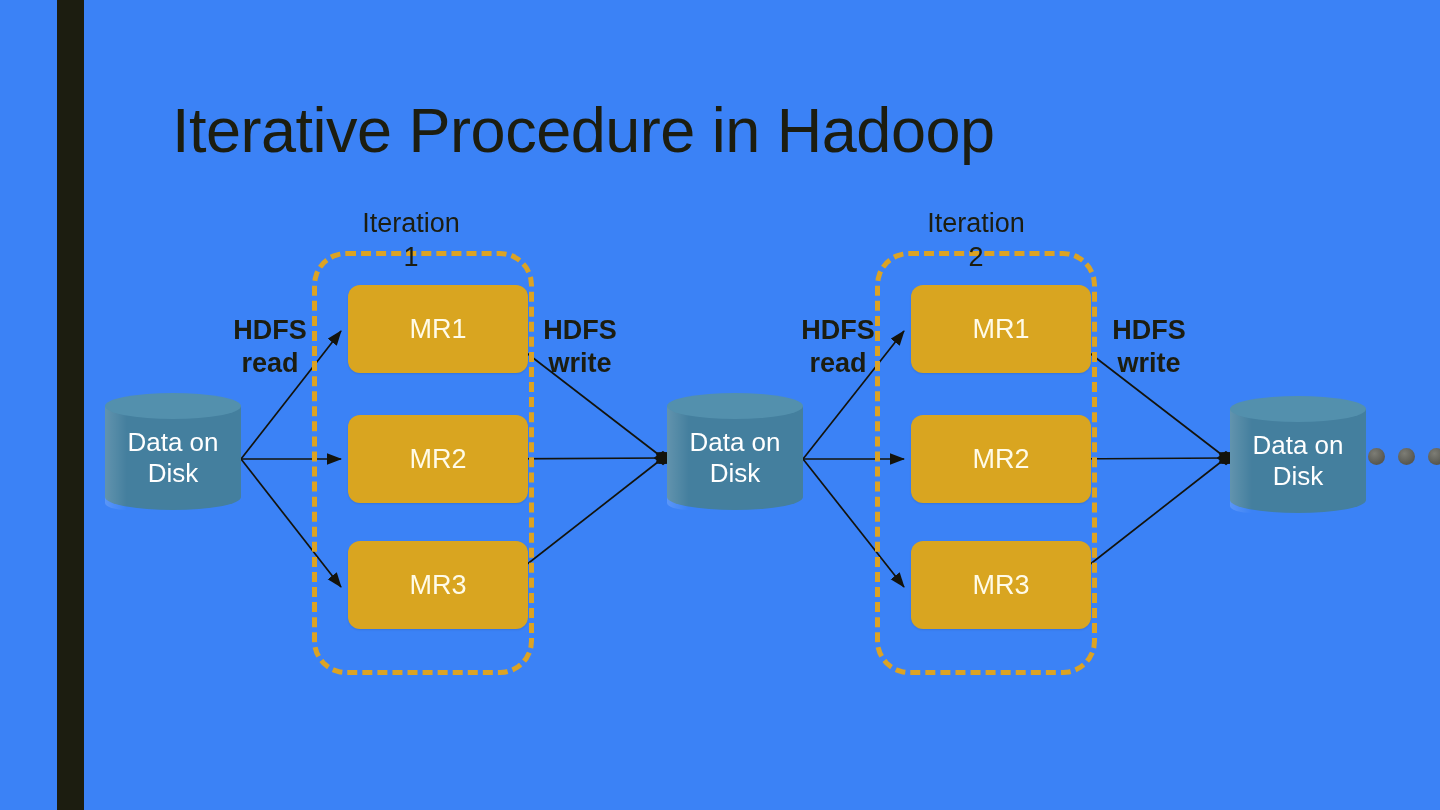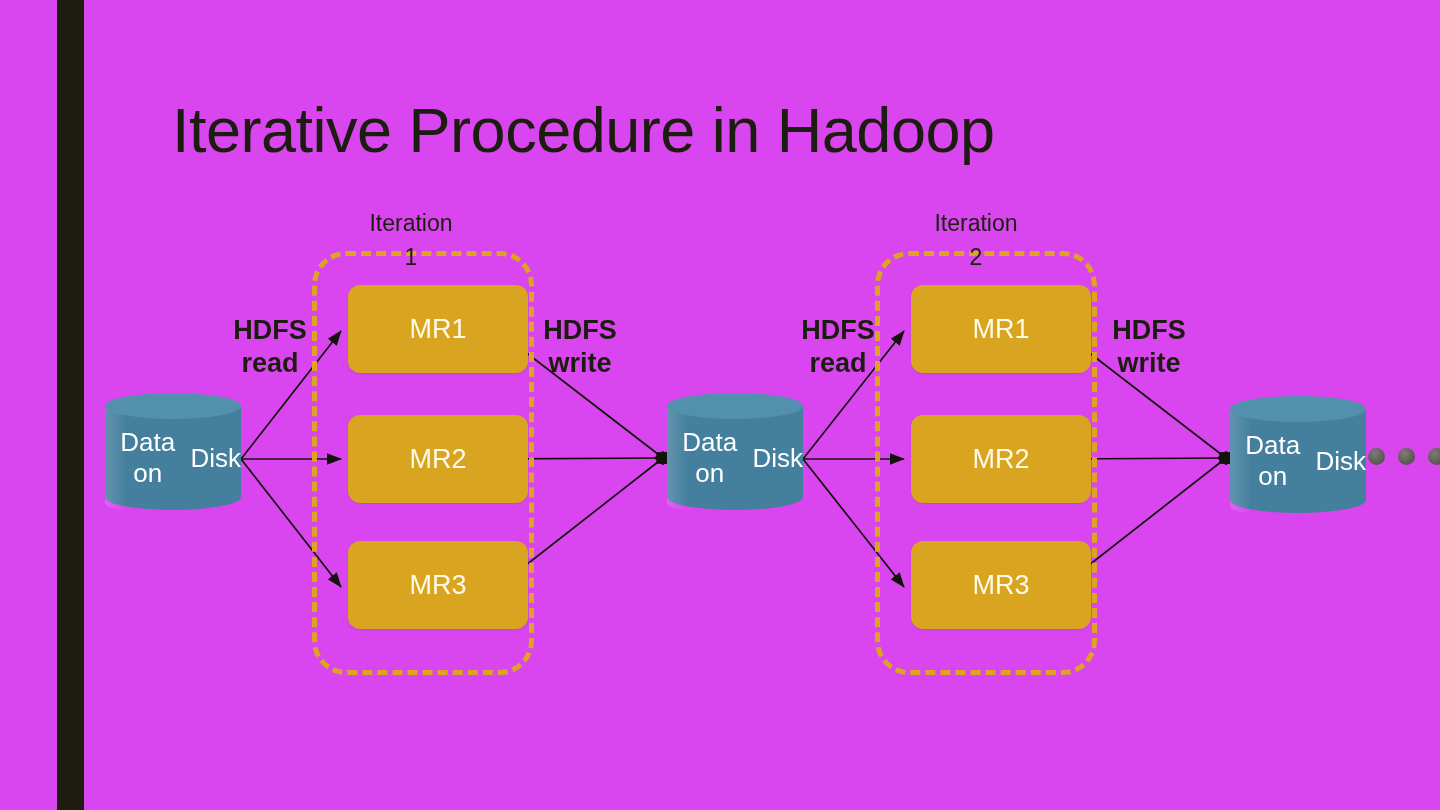--- a/index.html
+++ b/index.html
@@ -4,21 +4,21 @@
 <style>
   html, body {
     margin: 0;
     padding: 0;
     background: #efece4;
   }
   #slide {
     position: relative;
     width: 1440px;
     height: 810px;
-    background: #d946ef;
+    background: #3b82f6;
     overflow: hidden;
     font-family: "Liberation Sans", sans-serif;
   }
 
   
   #left-bar {
     position: absolute;
     left: 57px;
     top: 0;
     width: 27px;
@@ -82,21 +82,21 @@
     background: linear-gradient(to right, rgba(255,255,255,0.16), rgba(255,255,255,0));
     border-radius: 0 0 0 40px / 0 0 0 13px;
   }
   .cyl-label {
     position: absolute;
     left: 0;
     top: 0;
     width: 136px;
     height: 130px;
     display: flex;
-    flex-direction: row;
+    flex-direction: column;
     align-items: center;
     justify-content: center;
     color: #ffffff;
     font-size: 26px;
     line-height: 31px;
     text-align: center;
     pointer-events: none;
   }
 
   
@@ -105,21 +105,21 @@
     width: 222px;
     height: 424px;
     border: 5px dashed #dca324;
     border-radius: 34px;
     box-sizing: border-box;
   }
   .iteration-label {
     position: absolute;
     width: 150px;
     color: #1c1d10;
-    font-size: 23px;
+    font-size: 27px;
     line-height: 34px;
     text-align: center;
   }
 
   
   .mr-box {
     position: absolute;
     width: 180px;
     height: 88px;
     background: #d9a520;

